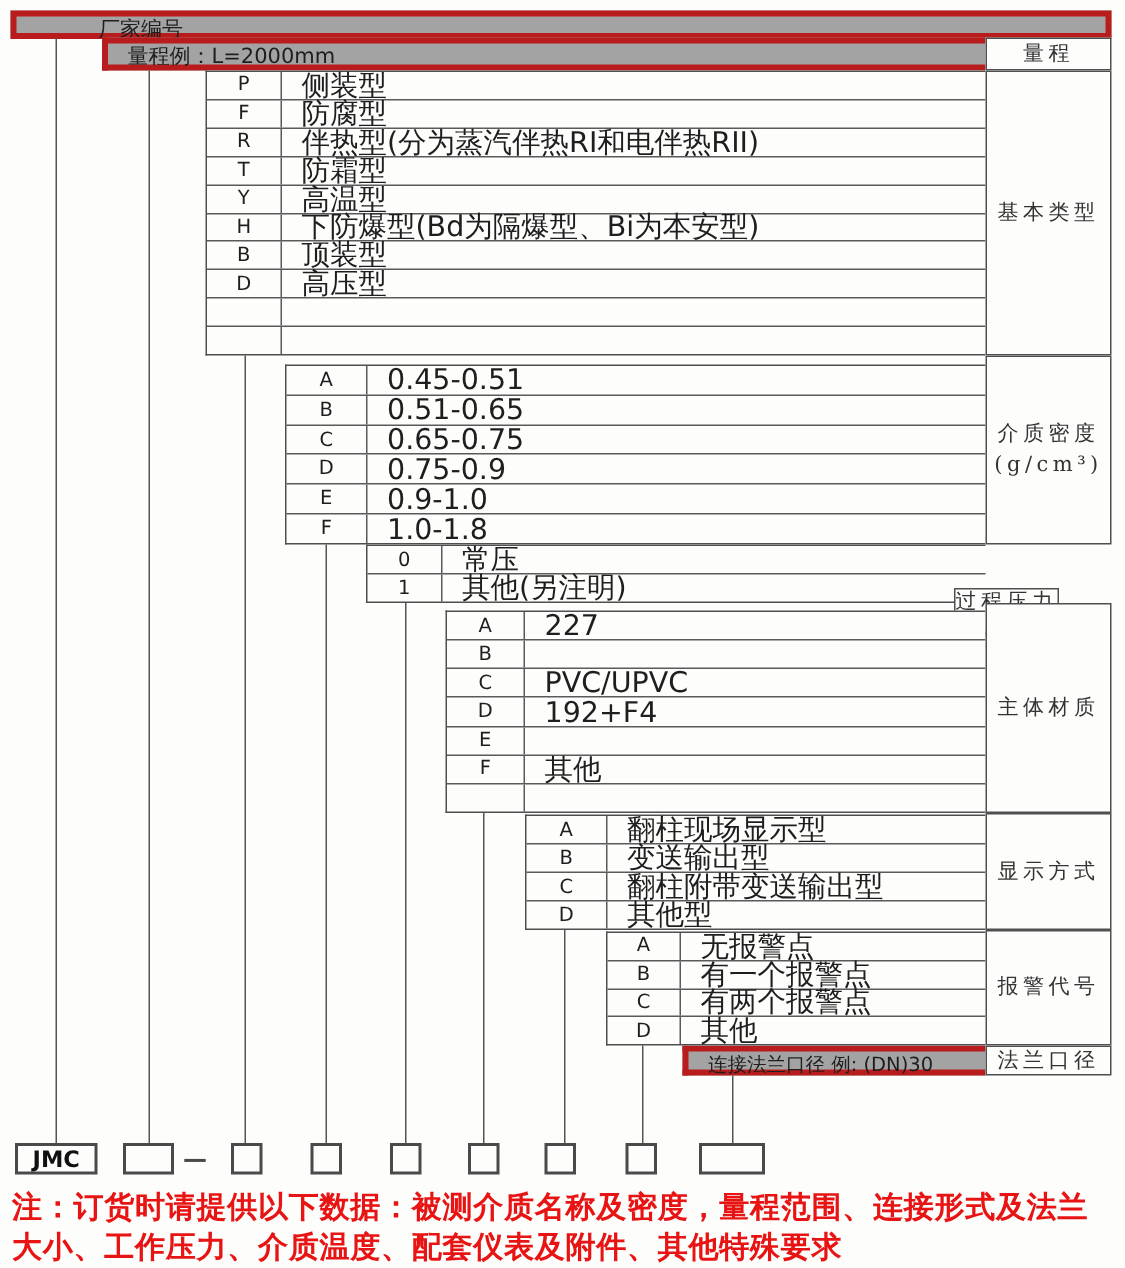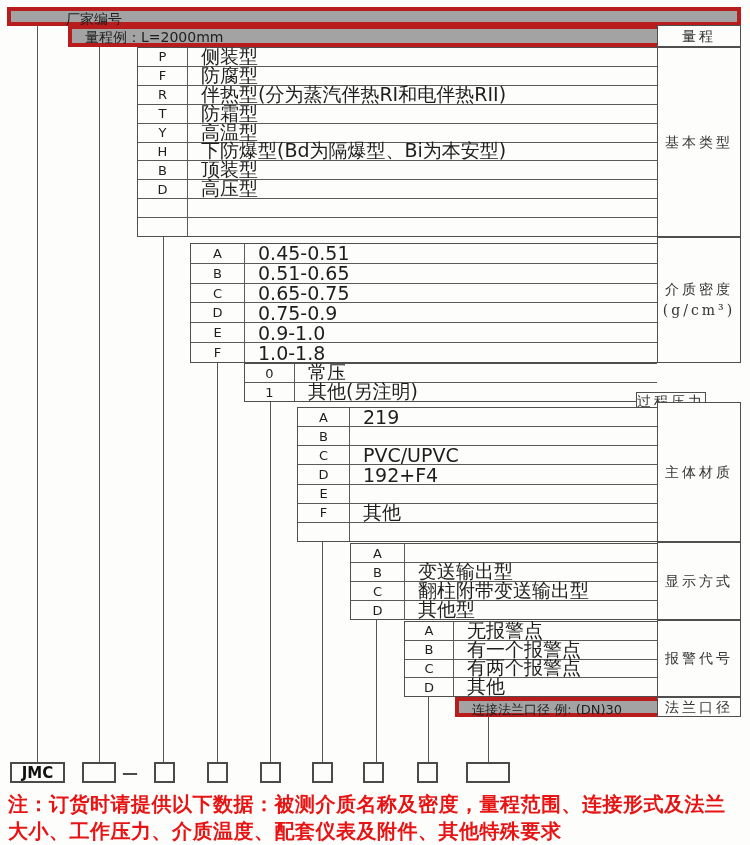--- a/index.html
+++ b/index.html
@@ -159,21 +159,21 @@
       <div class="row">
         <div class="code" style="width: 50px;">1</div>
         <div class="desc">其他(另注明)</div>
       </div>
     </div>
     <div class="lbl" style="left: 636px; top: 363px; width: 70px; height: 39px; margin-top: 29px;">过程压力
 (MPa)</div>
     <div class="sec" style="left: 297px; top: 407px; width: 360px; height: 135px;">
       <div class="row">
         <div class="code" style="width: 52px;">A</div>
-        <div class="desc">219</div>
+        <div class="desc">227</div>
       </div>
       <div class="row">
         <div class="code" style="width: 52px;">B</div>
       </div>
       <div class="row">
         <div class="code" style="width: 52px;">C</div>
         <div class="desc">PVC/UPVC</div>
       </div>
       <div class="row">
         <div class="code" style="width: 52px;">D</div>
@@ -188,20 +188,21 @@
       </div>
       <div class="row">
         <div class="code" style="width: 52px;"></div>
         <div class="desc"></div>
       </div>
     </div>
     <div class="lbl" style="left: 657px; top: 402px; width: 84px; height: 140px;">主体材质</div>
     <div class="sec" style="left: 350px; top: 543px; width: 307px; height: 77px;">
       <div class="row">
         <div class="code" style="width: 54px;">A</div>
+        <div class="desc">翻柱现场显示型</div>
       </div>
       <div class="row">
         <div class="code" style="width: 54px;">B</div>
         <div class="desc">变送输出型</div>
       </div>
       <div class="row">
         <div class="code" style="width: 54px;">C</div>
         <div class="desc">翻柱附带变送输出型</div>
       </div>
       <div class="row">

